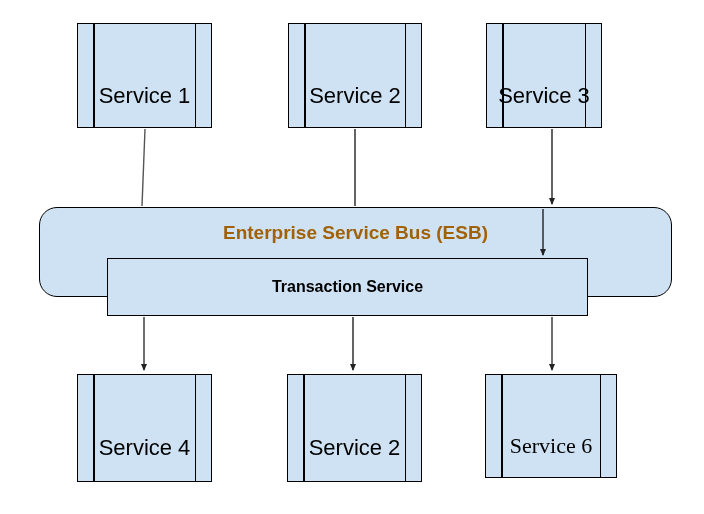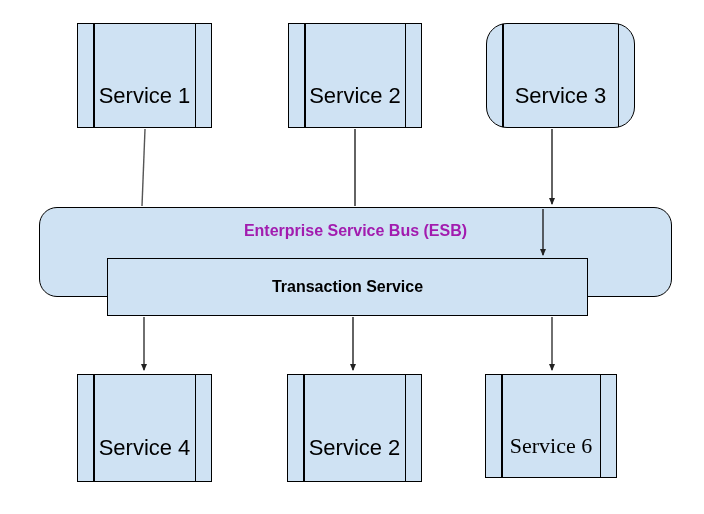--- a/index.html
+++ b/index.html
@@ -52,23 +52,23 @@
     border-radius: 18px;
     box-sizing: border-box;
     z-index: 1;
   }
   .esb .label {
     position: absolute;
     top: 14px;
     left: 0;
     right: 0;
     text-align: center;
-    font-size: 16px;
+    font-size: 19px;
     font-weight: bold;
-    color: #a21caf;
+    color: #a16207;
   }
   .tm {
     position: absolute;
     left: 107px;
     top: 258px;
     width: 481px;
     height: 58px;
     background: #cfe2f3;
     border: 1.5px solid #000000;
     box-sizing: border-box;
@@ -103,21 +103,21 @@
     <div class="stripe right"></div>
     <span class="label">Service 1</span>
   </div>
 
   <div class="component svc" style="left:288px; top:23px; width:134px; height:105px;">
     <div class="stripe left"></div>
     <div class="stripe right"></div>
     <span class="label">Service 2</span>
   </div>
 
-  <div class="component svc" style="left:486px; top:23px; width:149px; height:105px;border-radius:21px;">
+  <div class="component svc" style="left:486px; top:23px; width:116px; height:105px;">
     <div class="stripe left"></div>
     <div class="stripe right"></div>
     <span class="label">Service 3</span>
   </div>
 
   <div class="esb">
     <div class="label">Enterprise Service Bus (ESB)</div>
   </div>
 
   <div class="tm">

